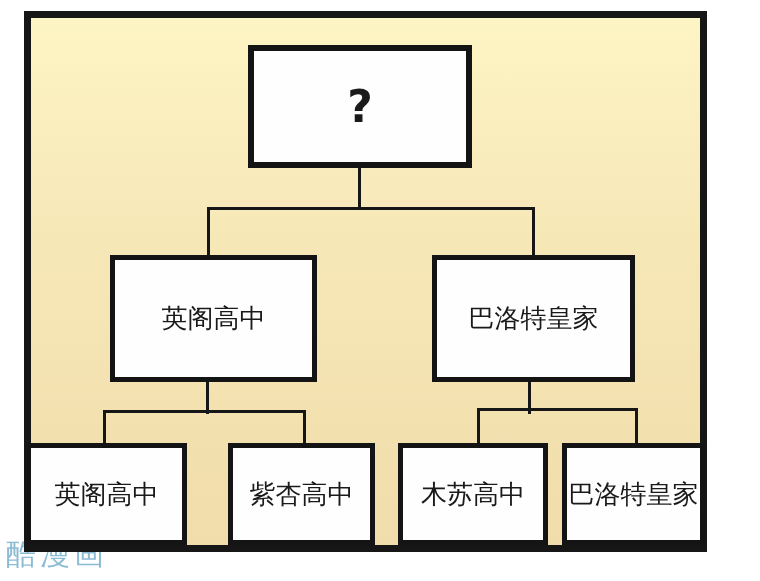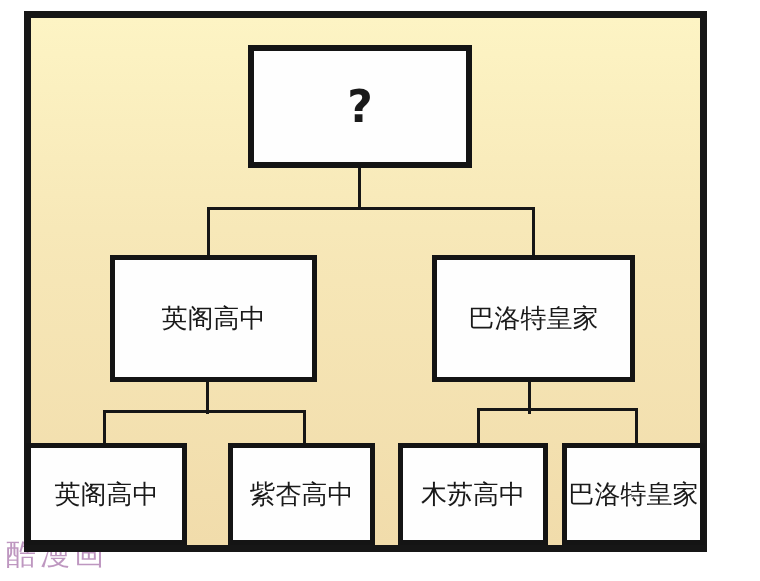--- a/index.html
+++ b/index.html
@@ -10,21 +10,21 @@
     background: #ffffff;
     overflow: hidden;
     font-family: "DejaVu Sans", "Liberation Sans", sans-serif;
   }
   .watermark {
     position: absolute;
     left: 6px;
     top: 534px;
     font-size: 30px;
     letter-spacing: 4px;
-    color: #701a75;
+    color: #0369a1;
     opacity: 0.45;
     z-index: 1;
     user-select: none;
   }
   .frame {
     position: absolute;
     left: 24px;
     top: 11px;
     width: 683px;
     height: 541px;

